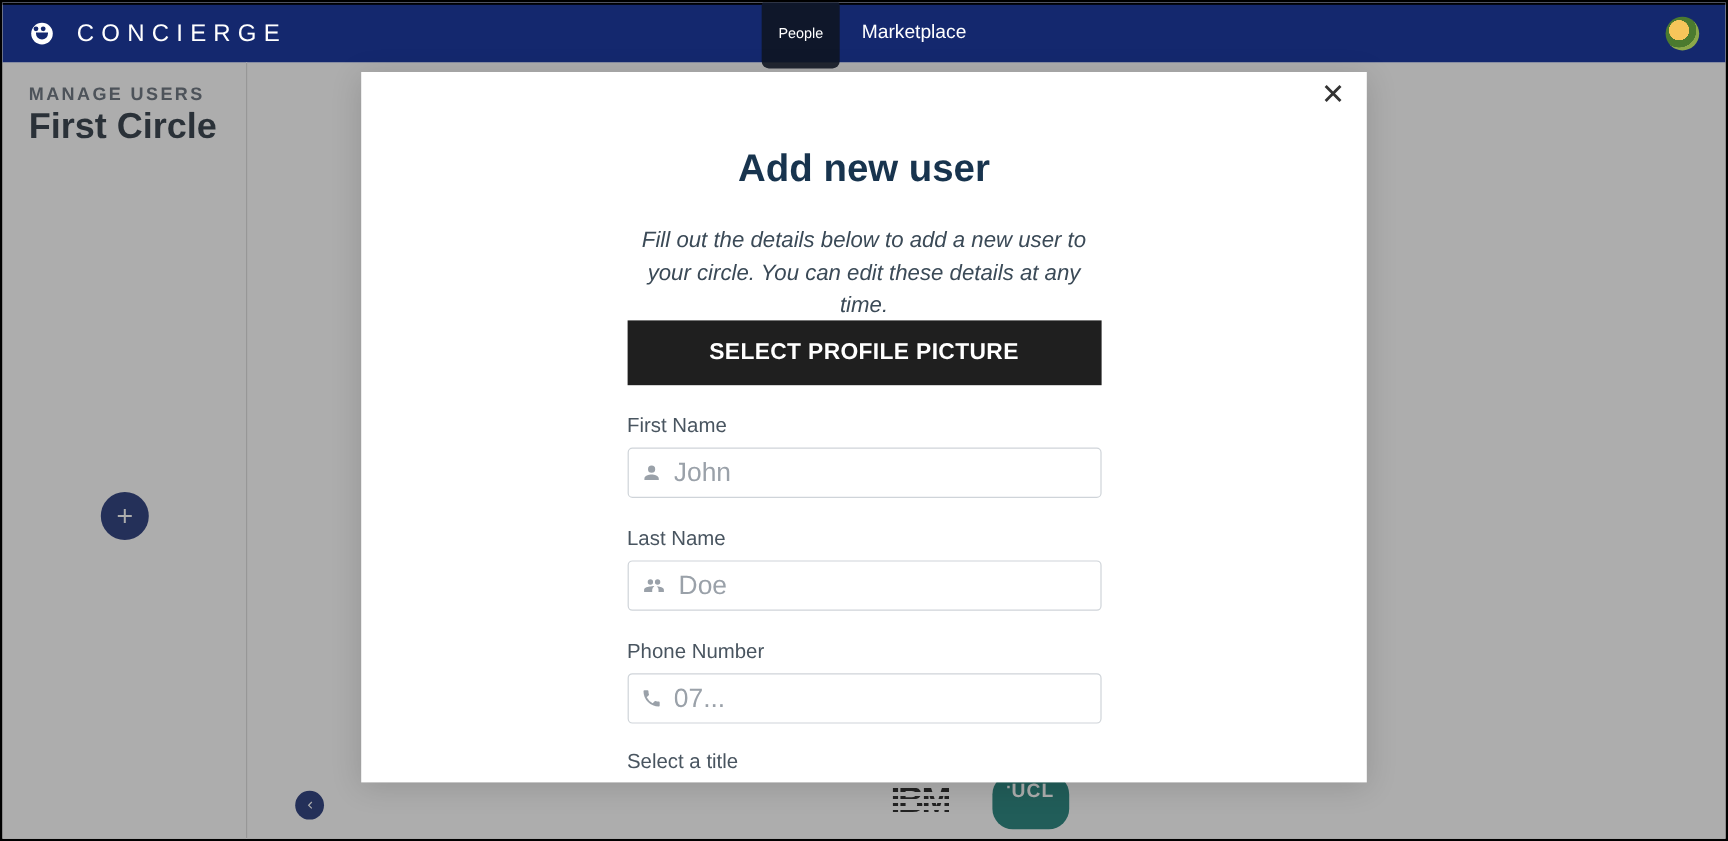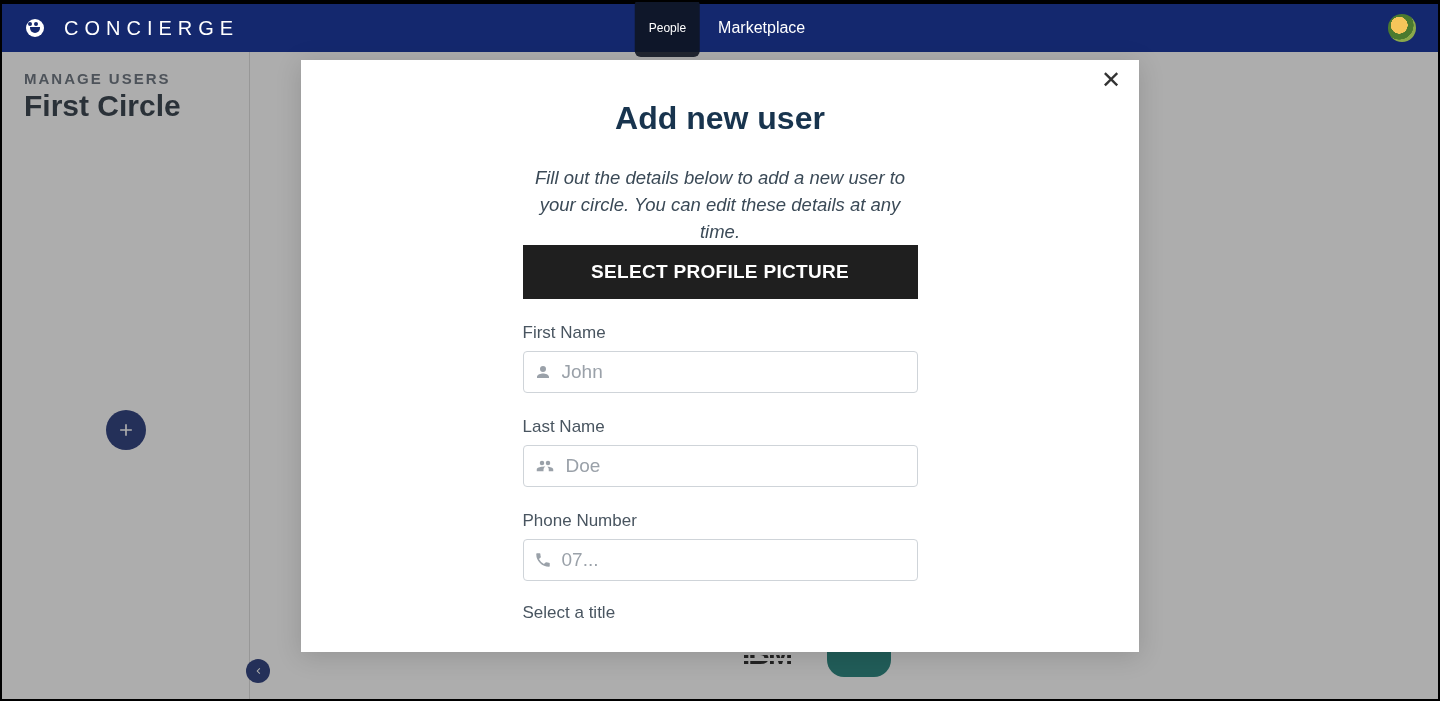--- a/index.html
+++ b/index.html
@@ -45,21 +45,21 @@
     width: 28px; height: 28px; border-radius: 50%;
     background: radial-gradient(circle at 40% 40%, #f6c55a 0 35%, #4b7a2f 36% 60%, #8aa84a 61% 100%);
     cursor: pointer;
   }
 
   
   .page-wrap {
     position: absolute; top: 50px; left: 0; right: 0; bottom: 0;
   }
   .sidebar {
-    position: absolute; top: 0; left: 0; width: 248px; bottom: 0;
+    position: absolute; top: 0; left: 0; width: 204px; bottom: 0;
     border-right: 1px solid #d9d9d9; padding: 18px 22px;
   }
   .sidebar .eyebrow {
     color: #5b6470; letter-spacing: 2px; font-size: 15px; font-weight: 600;
   }
   .sidebar .title {
     color: #1e2a36; font-size: 30px; font-weight: 700; margin-top: 2px;
   }
   .add-btn {
     position: absolute; top: 358px; left: 50%; transform: translateX(-50%);
@@ -69,21 +69,21 @@
   .add-btn svg { fill: #fff; }
   .collapse-btn {
     position: absolute; bottom: -17px; left: 244px; width: 24px; height: 24px;
     border-radius: 50%; background: #14286e; display: flex; align-items: center; justify-content: center;
     cursor: pointer; bottom: 16px;
   }
   .collapse-btn { left: 244px; bottom: 16px; }
   .collapse-btn svg { fill: #fff; }
 
   .footer-logos {
-    position: absolute; bottom: 22px; left: 740px; display: flex; gap: 36px; align-items: center;
+    position: absolute; bottom: 8px; left: 740px; display: flex; gap: 36px; align-items: center;
   }
   .logo-ibm { font-family: 'Arial Black', sans-serif; font-size: 30px; font-weight: 900; letter-spacing: -2px;
     background: repeating-linear-gradient(#111 0 3px, transparent 3px 6px);
     -webkit-background-clip: text; background-clip: text; color: transparent; }
   .logo-ucl { background: #0f766e; color: #fff; padding: 6px 12px 22px 12px; font-weight: 900; font-size: 16px; letter-spacing: 1px; border-radius: 17px; }
   .logo-ucl small { font-size: 8px; vertical-align: top; }
 
   
   .overlay {
     position: absolute; inset: 50px 0 0 0;
@@ -93,36 +93,36 @@
   .modal {
     margin-top: 8px; width: 838px; max-height: 592px; background: #fff;
     position: relative; overflow: hidden;
     box-shadow: 0 4px 24px rgba(0,0,0,.15);
   }
   .modal-close {
     position: absolute; top: 8px; right: 18px; font-size: 24px; color: #333;
     cursor: pointer; line-height: 1;
   }
   .modal-inner { padding: 40px 200px 0 200px; display: flex; flex-direction: column; align-items: center; }
-  .modal-title { color: #18344e; font-size: 32px; font-weight: 700; margin-top: 0; }
+  .modal-title { color: #18344e; font-size: 32px; font-weight: 700; margin-top: 22px; }
   .modal-desc { color: #3b4a57; font-size: 18.5px; text-align: center; margin-top: 28px; line-height: 1.45; max-width: 400px; font-style: italic; }
   .form-col { width: 395px; }
   .btn-dark {
     width: 100%; background: #1f1f1f; color: #fff; border: none; height: 54px;
     font-size: 19px; font-weight: 700; letter-spacing: .3px; cursor: pointer;
   }
   .field { margin-top: 24px; }
   .field label { color: #495560; font-size: 17px; display: block; margin-bottom: 8px; }
   .input-wrap {
     display: flex; align-items: center; border: 1px solid #cfd4d9; border-radius: 4px;
     height: 42px; padding: 0 10px; gap: 10px; background: #fff;
   }
   .input-wrap svg { fill: #9aa1a9; flex: none; }
   .input-wrap input {
-    border: none; outline: none; flex: 1; font-size: 19px; color: #0f766e;
+    border: none; outline: none; flex: 1; font-size: 22px; color: #0f766e;
     background: transparent;
   }
   .input-wrap input::placeholder { color: #9aa1a9; }
 </style>
 </head>
 <body>
 
 <div class="header">
   <div class="brand">
     <span class="brand-icon"></span>

